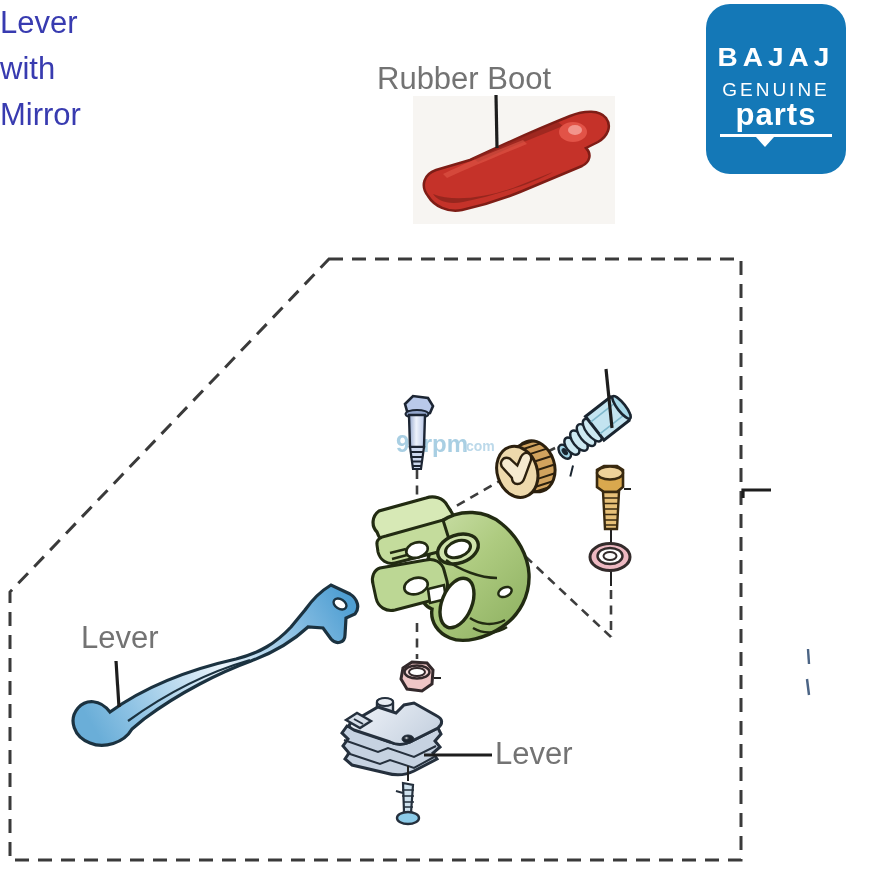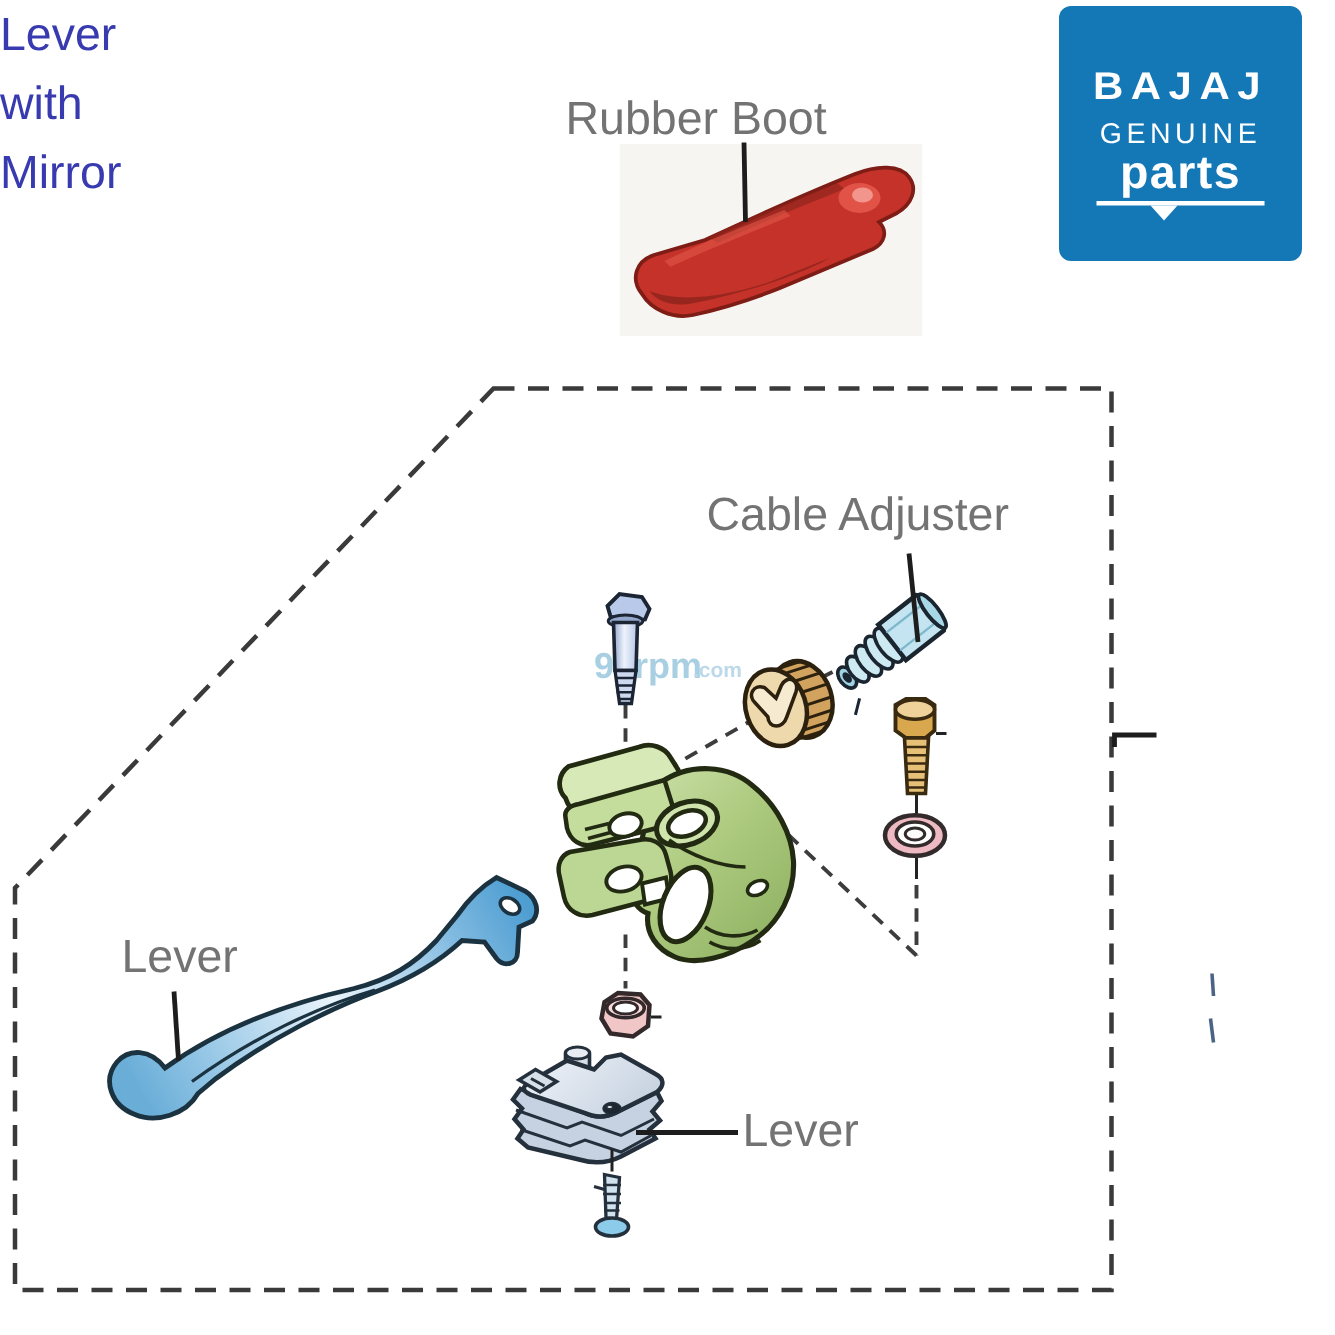--- a/index.html
+++ b/index.html
@@ -12,22 +12,22 @@
   #rubber-boot-label{left:377px;top:63px;}
   #cable-adjuster-label{left:471px;top:327px;}
   #lever-label{left:81px;top:622px;}
   #switch-label{left:495px;top:738px;}
   #side-label{left:774px;top:399px;z-index:3;color:#383bb0;font-size:31px;font-weight:500;line-height:46px;}
 
   
   .boot-img{position:absolute;left:413px;top:96px;width:202px;height:128px;z-index:1;}
 
   
-  .logo{position:absolute;left:706px;top:4px;width:162px;height:170px;background:#1478b7;
-        border-radius:8px;display:flex;flex-direction:column;align-items:center;
+  .logo{position:absolute;left:706px;top:4px;width:140px;height:170px;background:#1478b7;
+        border-radius:24px;display:flex;flex-direction:column;align-items:center;
         justify-content:center;color:#ffffff;z-index:3;}
   .logo-brand{font-size:28px;font-weight:bold;letter-spacing:5px;transform:scaleY(.92);}
   .logo-genuine{font-size:19px;letter-spacing:3px;margin-top:5px;font-weight:400;}
   .logo-parts{font-size:31px;font-weight:bold;letter-spacing:1px;margin-top:-4px;}
   .logo-underline{width:112px;height:3px;background:#ffffff;margin-top:1px;position:relative;}
   .logo-underline .tri{position:absolute;left:36px;top:3px;width:0;height:0;
         border-left:9px solid transparent;border-right:9px solid transparent;
         border-top:10px solid #ffffff;}
 
   .diagram-svg{position:absolute;left:0;top:0;z-index:2;}
@@ -205,21 +205,20 @@
       <path d="M771,490 L743,490 L743,498"></path>
     </g>
 
     <g stroke="#2c4a70" stroke-width="2.4" opacity="0.85">
       <path d="M808,649 L809,664"></path>
       <path d="M807,679 L809,695"></path>
     </g>
   </svg>
 
   <div class="callout" id="rubber-boot-label">Rubber Boot</div>
-  <div class="callout" id="cable-adjuster-label">Cable Adjuster</div>
   <div class="callout" id="lever-label">Lever</div>
   <div class="callout" id="switch-label">Lever</div>
 
   <div id="side-label">
     <div>Lever</div>
     <div>with</div>
     <div>Mirror</div>
   </div>
 
   <div class="logo">

